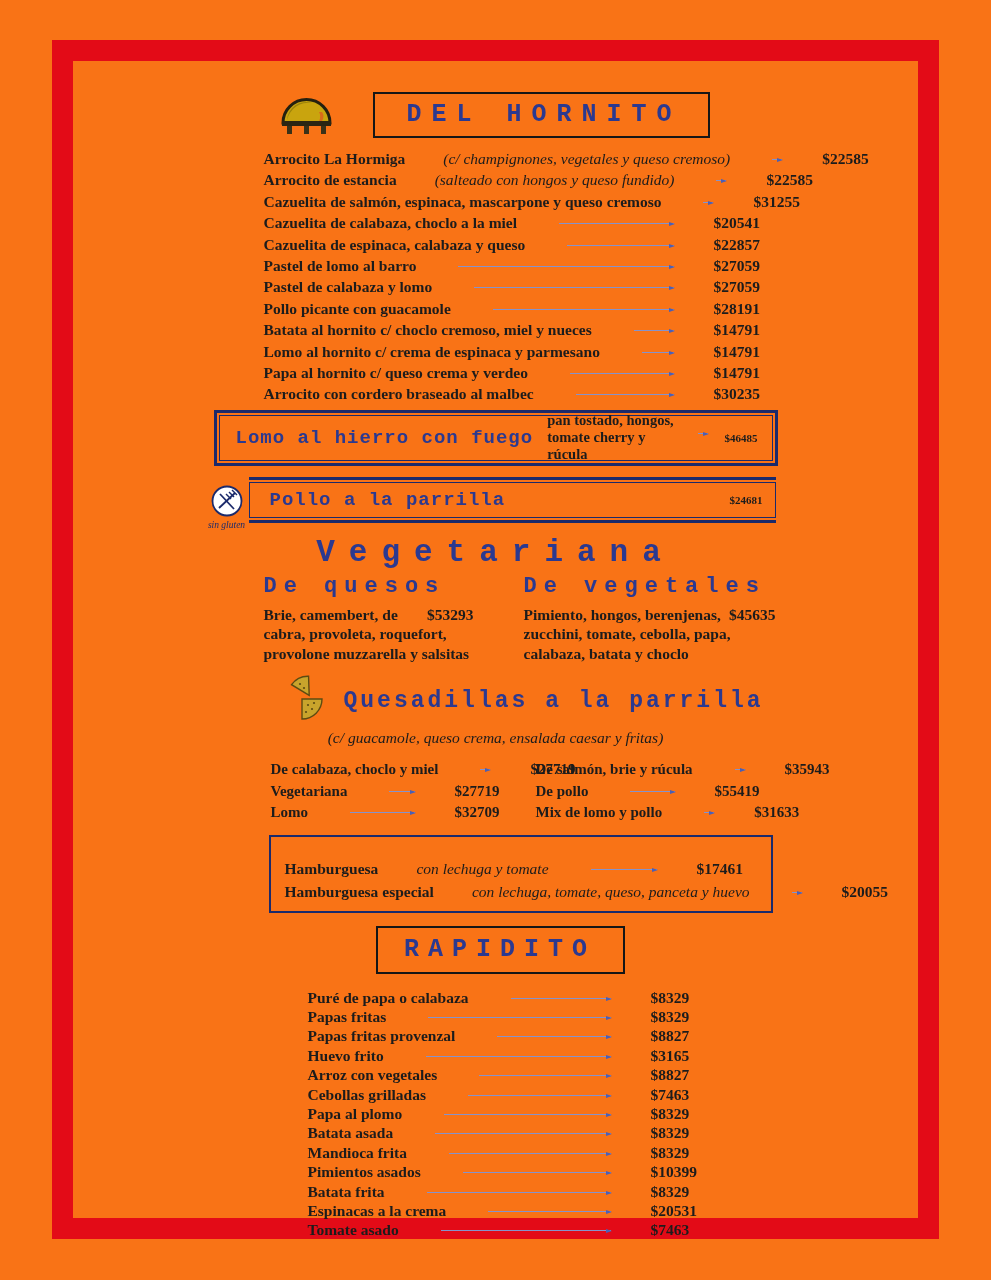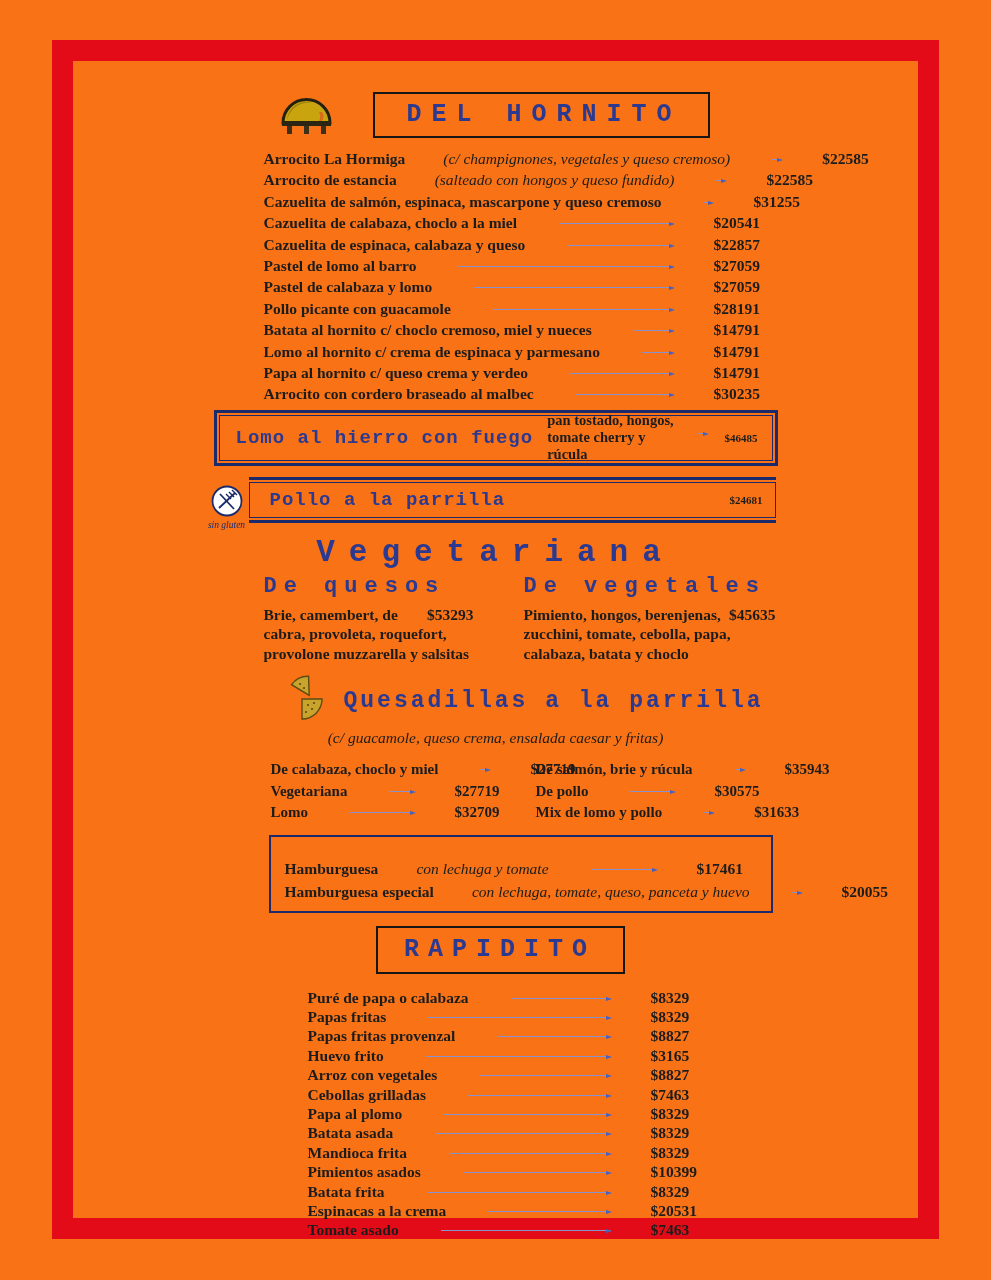--- a/index.html
+++ b/index.html
@@ -311,21 +311,21 @@
 
             <div class="menu-row">
               <span class="item-name">De salmón, brie y rúcula</span>
               <span class="leader"></span>
               <span class="item-price">$35943</span>
             </div>
 
             <div class="menu-row">
               <span class="item-name">De pollo</span>
               <span class="leader"></span>
-              <span class="item-price">$30575</span>
+              <span class="item-price">$55419</span>
             </div>
 
             <div class="menu-row">
               <span class="item-name">Mix de lomo y pollo</span>
               <span class="leader"></span>
               <span class="item-price">$31633</span>
             </div>
           </div>
       </div>
 

